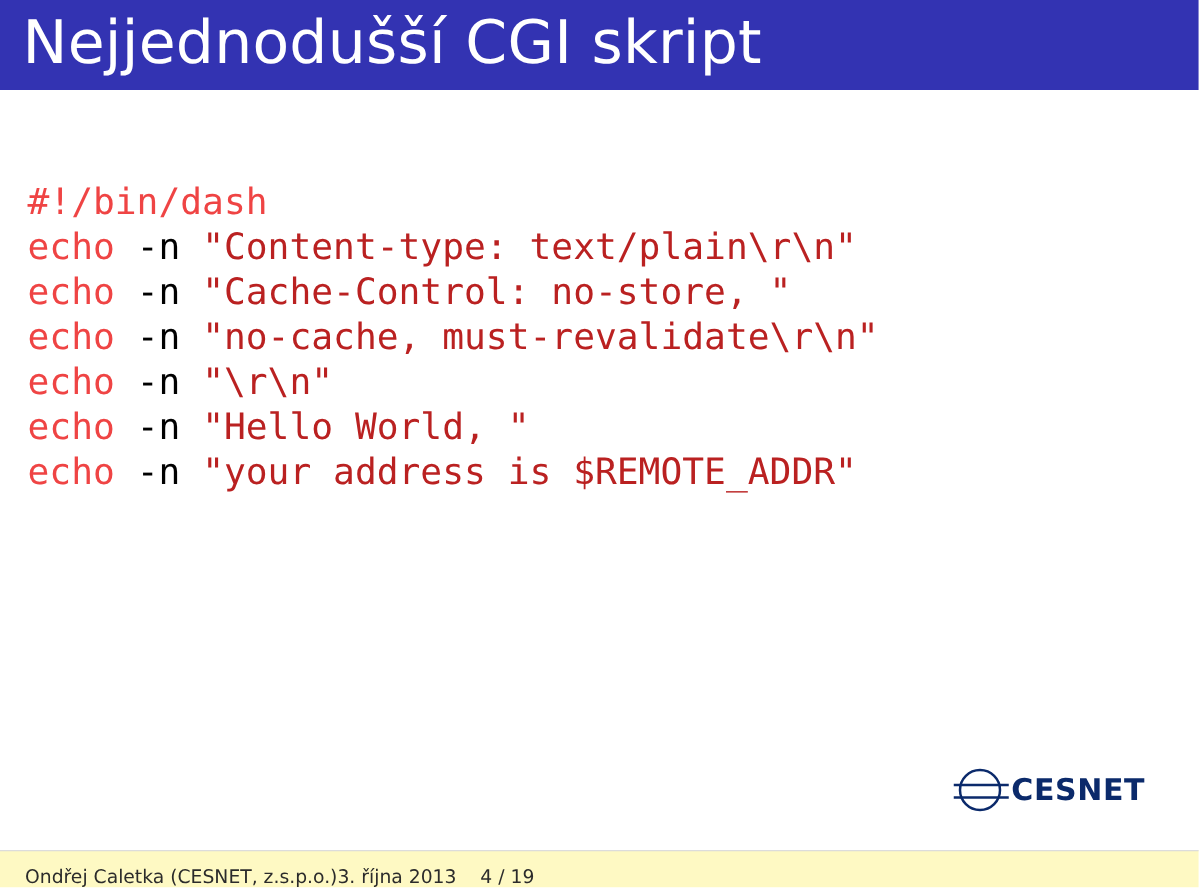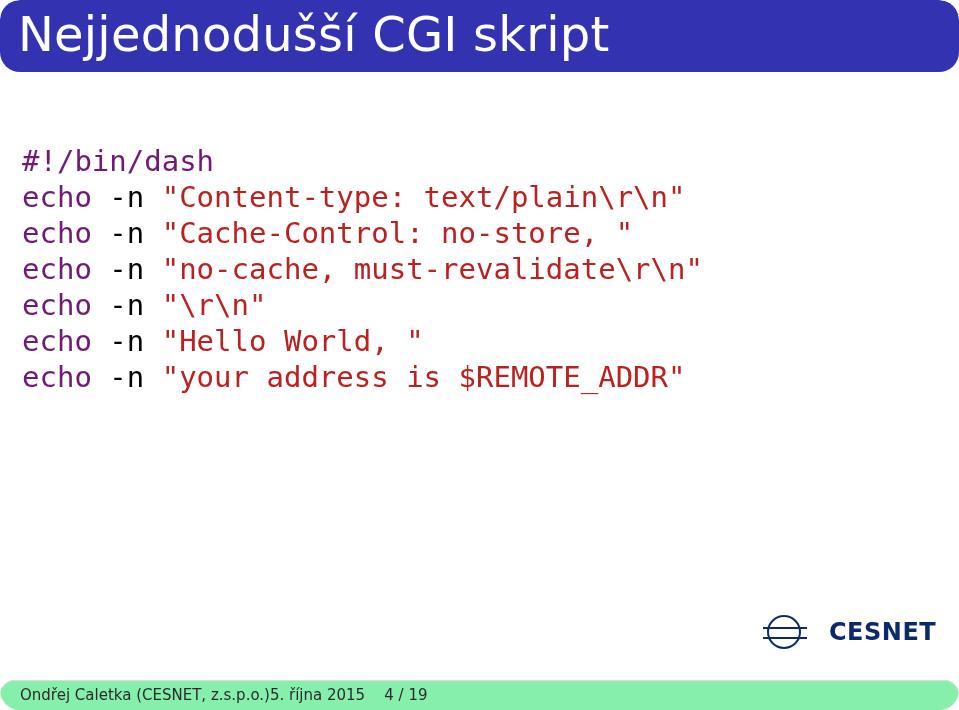--- a/index.html
+++ b/index.html
@@ -1,52 +1,52 @@
 <!DOCTYPE html>
 <html><head>
 <meta charset="utf-8">
 <style>
-  * { margin: 0; padding: 0; box-sizing: border-box; border-radius: 20px; }
+  * { margin: 0; padding: 0; box-sizing: border-box; }
   html, body { width: 959px; height: 710px; font-family: "DejaVu Sans", "Liberation Sans", Arial, sans-serif; background: #fff; overflow: hidden; }
   .slide { position: relative; width: 959px; height: 710px; }
   .title-bar { background: #3333b2; color: #fff; padding: 6px 18px 10px 18px; }
   .title-bar h1 { font-size: 48px; font-weight: 400; letter-spacing: 0.2px; }
   .body { padding: 72px 22px 0 22px; }
   pre.code {
     font-family: "DejaVu Sans Mono", "Liberation Mono", "Courier New", monospace;
     font-size: 29px;
     line-height: 1.24;
     color: #000;
     white-space: pre;
   }
-  .kw { color: #701a75; }
+  .kw { color: #ef4444; }
   .str { color: #ba2121; }
   .footer {
     position: absolute; left: 0; bottom: 0; width: 100%; height: 30px;
-    background: #86efac; display: flex; align-items: center; font-size: 15px;
+    background: #fef9c3; display: flex; align-items: flex-end; font-size: 15px;
     color: #2b2b2b;
     box-shadow: inset 0 1px 0 #dcdcdc;
   }
   .footer .author { flex: 0 0 auto; padding-left: 20px; }
   .footer .talk { flex: 1 1 auto; text-align: center; color: #3333b2; }
   .footer .date { flex: 0 0 auto; padding-right: 18px; }
   .logo {
     position: absolute; right: 32px; bottom: 54px; width: 160px; height: 48px;
     display: flex; align-items: center; gap: 8px;
   }
   .logo .mark {
     width: 34px; height: 34px; border: 2.2px solid #0b2a6b; border-radius: 50%;
     position: relative; flex: 0 0 auto;
   }
   .logo .mark:before, .logo .mark:after {
     content: ""; position: absolute; background: #0b2a6b; left: 50%; transform: translateX(-50%);
   }
   .logo .mark:before { width: 44px; height: 2.2px; top: 10px; left: -6px; transform: none; }
   .logo .mark:after { width: 44px; height: 2.2px; top: 20px; left: -6px; transform: none; }
-  .logo .text { font-weight: 700; color: #0b2a6b; font-size: 24px; letter-spacing: 0.5px; margin-left: 20px; }
+  .logo .text { font-weight: 700; color: #0b2a6b; font-size: 24px; letter-spacing: 0.5px; }
 </style>
 </head>
 <body>
 
 <div class="slide">
 
   <div class="title-bar">
     <h1>Nejjednodušší CGI skript</h1>
   </div>
 
@@ -61,17 +61,17 @@
   </div>
 
   <div class="logo">
     <div class="mark"></div>
     <div class="text">CESNET</div>
   </div>
 
   <div class="footer">
     <div class="author">Ondřej Caletka (CESNET, z.s.p.o.)</div>
     <div class="date">
-      <span>5. října 2015</span>&nbsp;&nbsp;&nbsp;&nbsp;<span>4 / 19</span>
+      <span>3. října 2013</span>&nbsp;&nbsp;&nbsp;&nbsp;<span>4 / 19</span>
     </div>
   </div>
 
 </div>
 
 </body></html>

